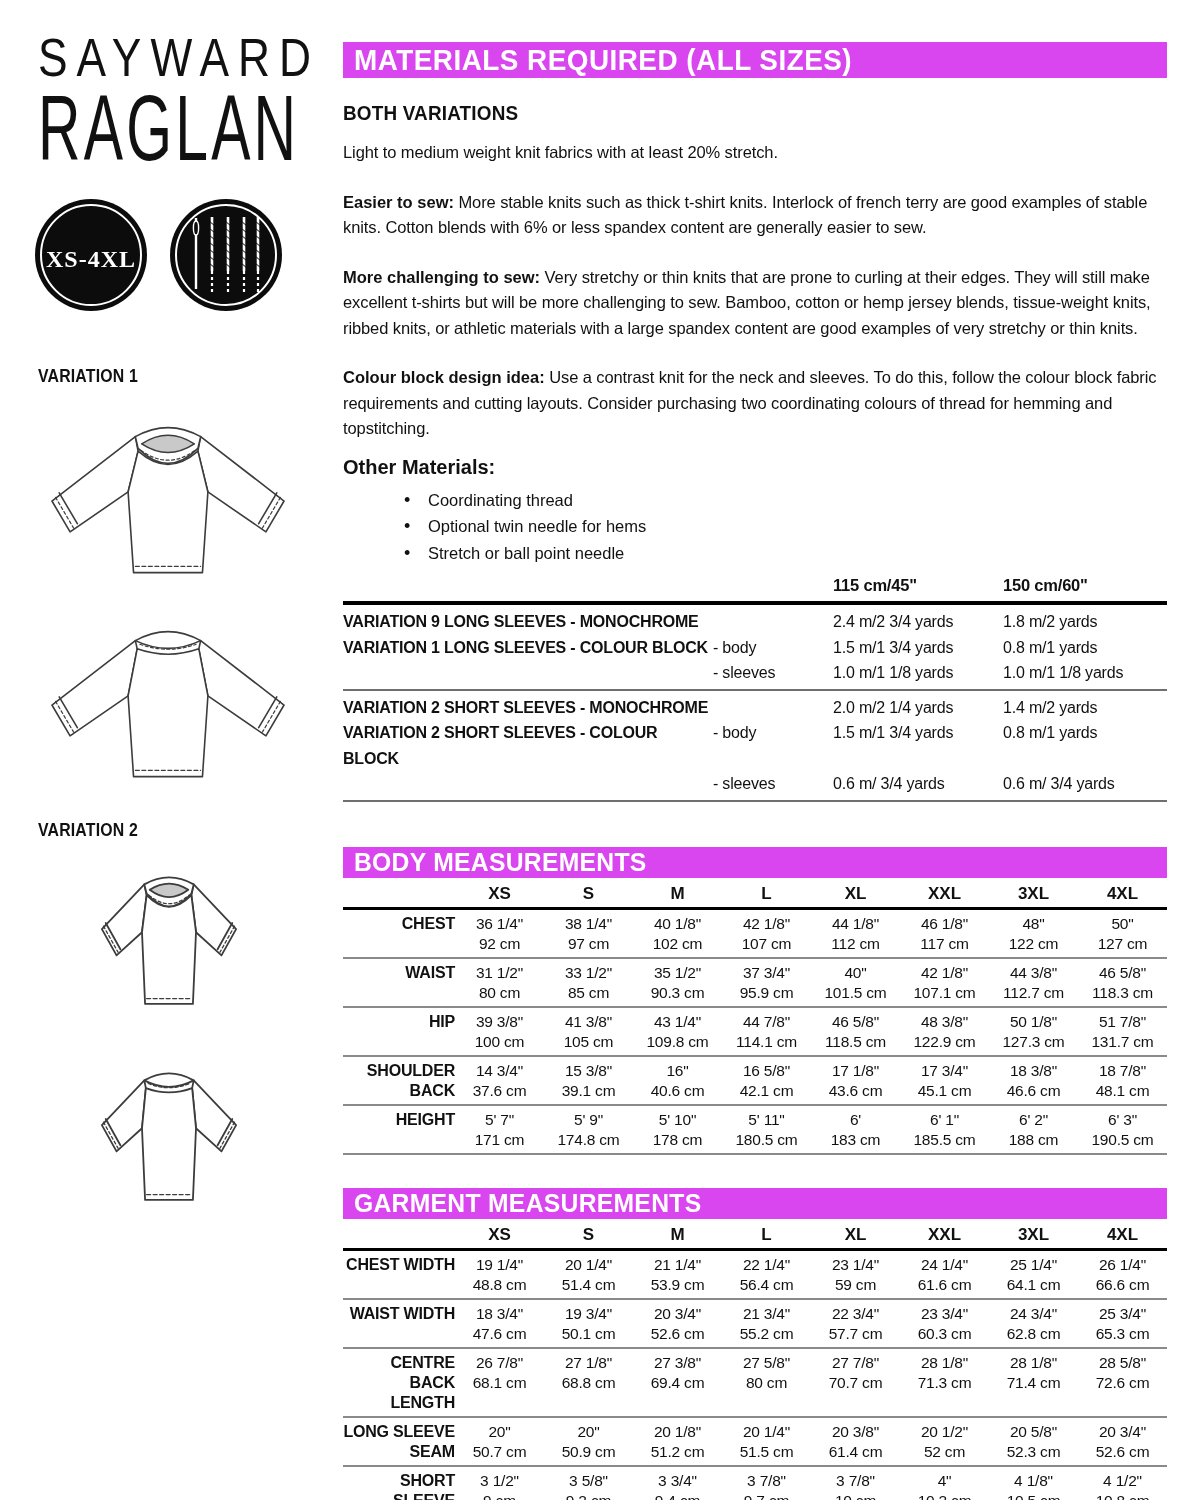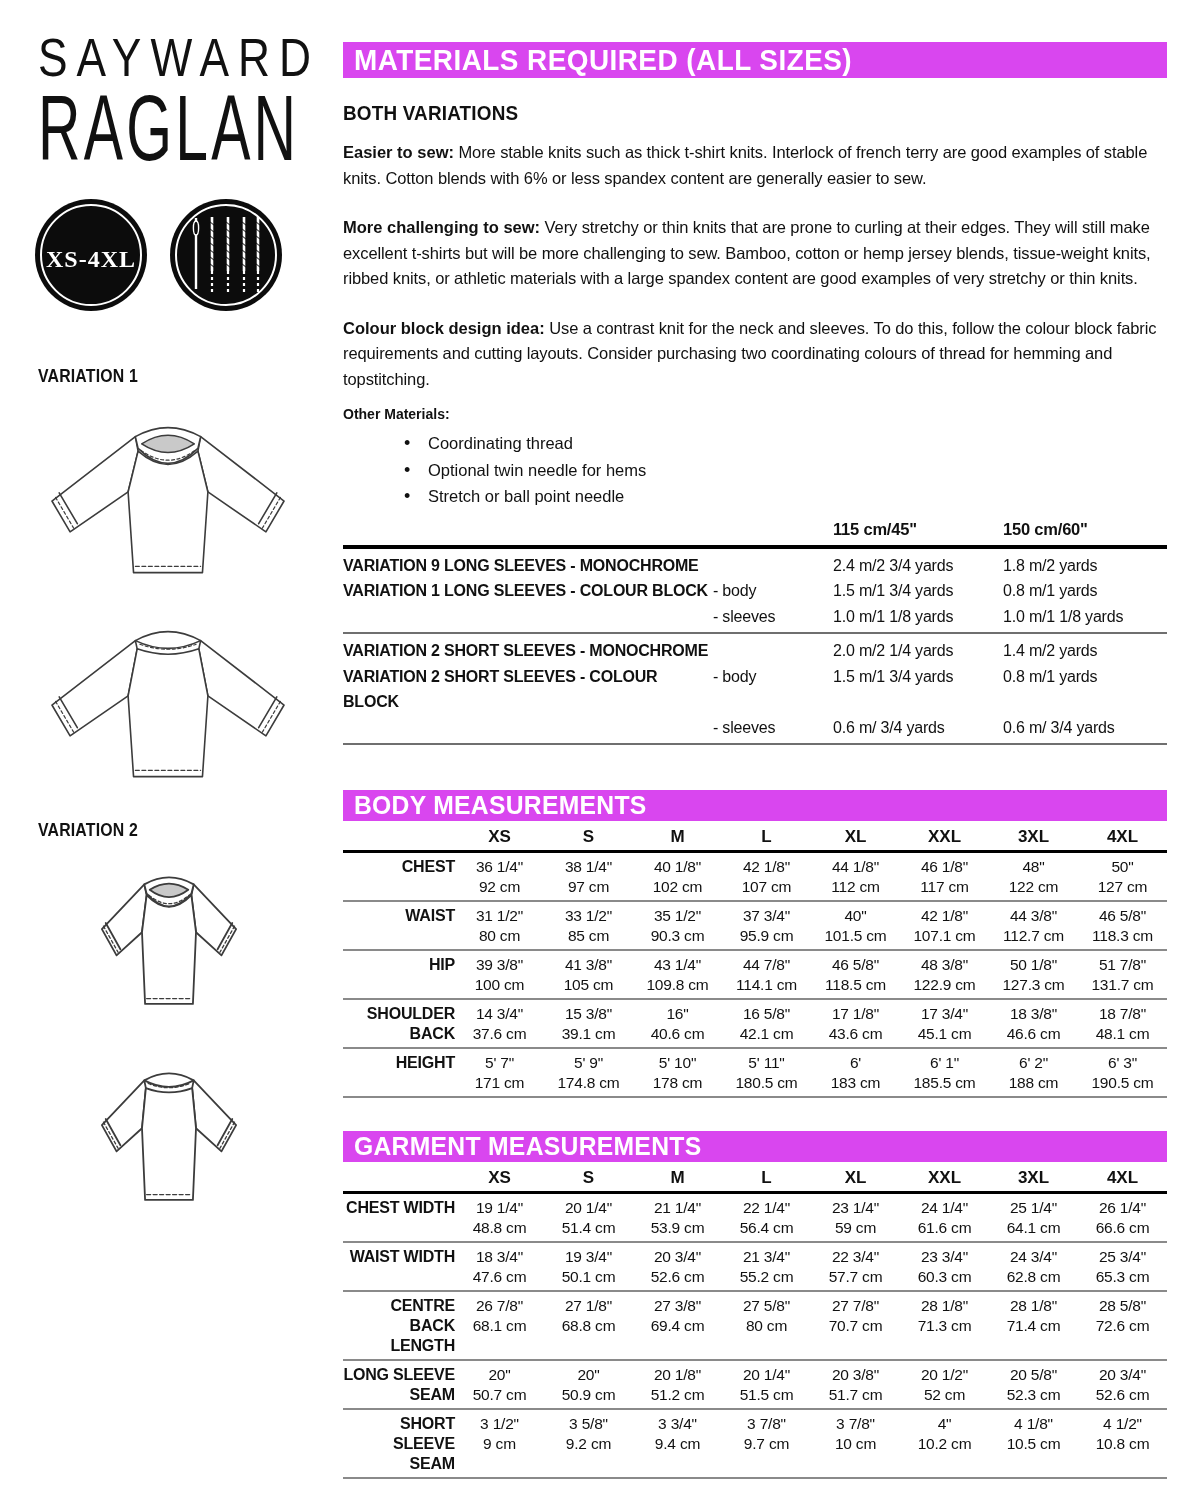--- a/index.html
+++ b/index.html
@@ -55,21 +55,21 @@
   .bar-small { height:31px; }
   .bar-small .bar-text { font-size:26px; font-weight:700; letter-spacing:0.3px;
     transform:scaleX(0.95); transform-origin:0 52%; white-space:nowrap; }
   #both-variations {
     margin-top:23px; font-size:21px; font-weight:700; letter-spacing:0.2px;
     transform:scaleX(0.9); transform-origin:0 50%;
   }
   .para { margin-top:15px; font-size:16.5px; line-height:25.5px; letter-spacing:-0.1px; }
   .para + .para { margin-top:24px; }
   .para b { letter-spacing:0; }
-  #other-materials-heading { margin-top:14px; font-size:14px; font-weight:700; }
+  #other-materials-heading { margin-top:14px; font-size:20px; font-weight:700; }
   ul.materials-list { margin:8px 0 0 0; padding:0; list-style:none; }
   ul.materials-list li {
     font-size:16.5px; line-height:26.5px; padding-left:85px; position:relative;
   }
   ul.materials-list li::before {
     content:"\2022"; position:absolute; left:61px; font-size:18px;
   }
   
   table.fabric { margin-top:10px; width:100%; border-collapse:collapse; }
   table.fabric th {
@@ -220,20 +220,21 @@
 </div>
 
 <div id="main">
 
   <div class="section-bar" id="bar-materials">
     <span class="bar-text">MATERIALS REQUIRED (ALL SIZES)</span>
   </div>
 
   <div id="both-variations">BOTH VARIATIONS</div>
 
+  <div class="para">Light to medium weight knit fabrics with at least 20% stretch.</div>
 
   <div class="para"><b>Easier to sew:</b> <span>More stable knits such as thick t-shirt knits. Interlock of french terry are good examples of stable knits. Cotton blends with 6% or less spandex content are generally easier to sew.</span></div>
 
   <div class="para"><b>More challenging to sew:</b> <span>Very stretchy or thin knits that are prone to curling at their edges. They will still make excellent t-shirts but will be more challenging to sew. Bamboo, cotton or hemp jersey blends, tissue-weight knits, ribbed knits, or athletic materials with a large spandex content are good examples of very stretchy or thin knits.</span></div>
 
   <div class="para"><b>Colour block design idea:</b> <span>Use a contrast knit for the neck and sleeves. To do this, follow the colour block fabric requirements and cutting layouts. Consider purchasing two coordinating colours of thread for hemming and topstitching.</span></div>
 
   <div id="other-materials-heading">Other Materials:</div>
 
   <ul class="materials-list">
@@ -672,21 +673,21 @@
           <td>
             <div>20 1/8"</div>
             <div>51.2 cm</div>
           </td>
           <td>
             <div>20 1/4"</div>
             <div>51.5 cm</div>
           </td>
           <td>
             <div>20 3/8"</div>
-            <div>51.7 cm</div>
+            <div>61.4 cm</div>
           </td>
           <td>
             <div>20 1/2"</div>
             <div>52 cm</div>
           </td>
           <td>
             <div>20 5/8"</div>
             <div>52.3 cm</div>
           </td>
           <td>

